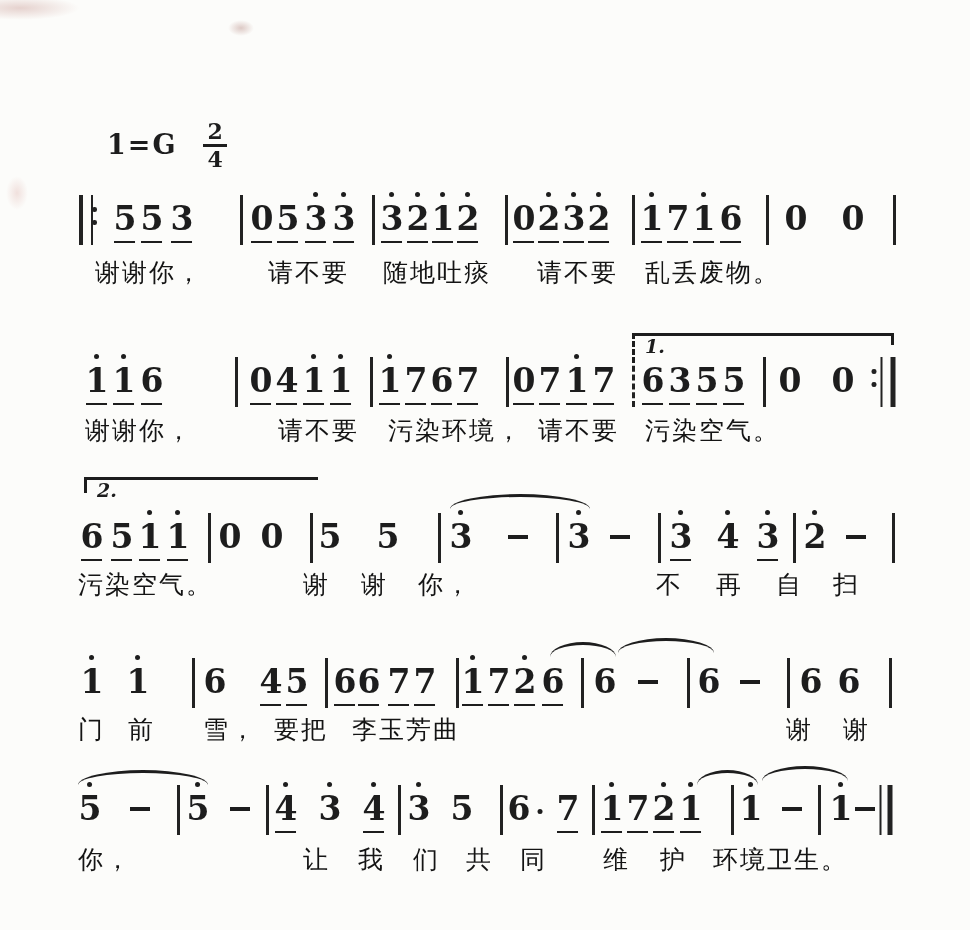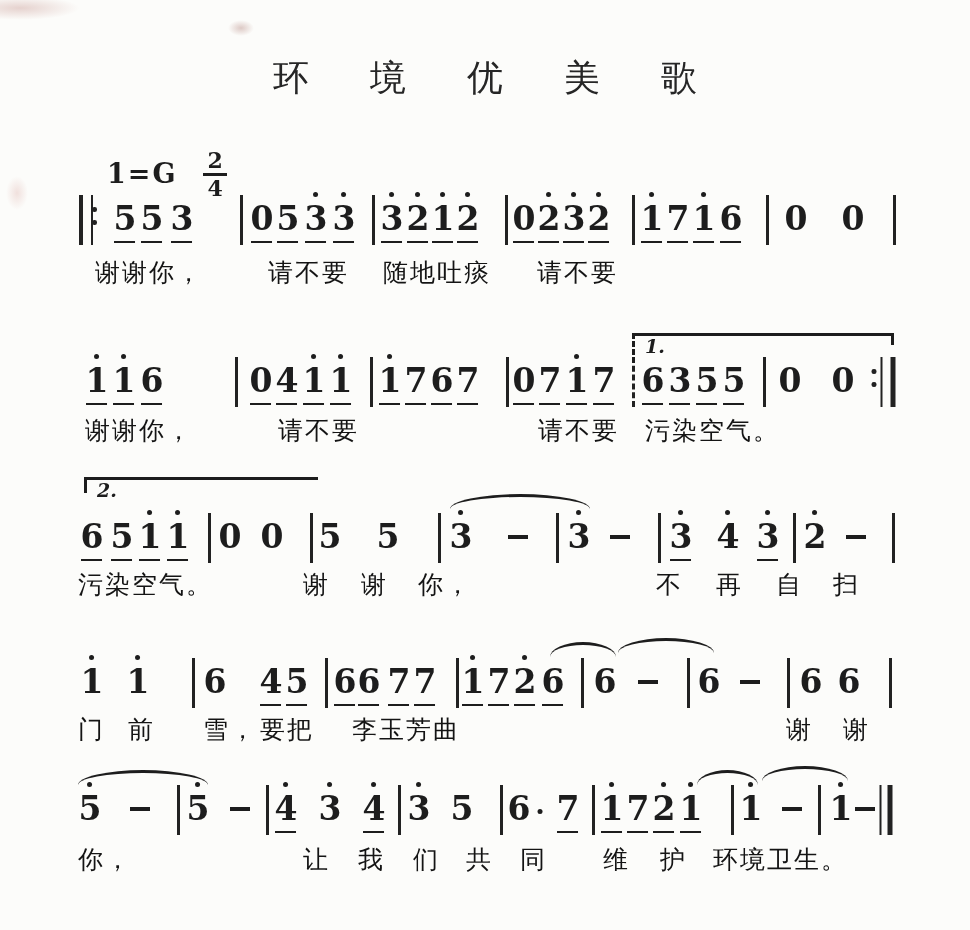--- a/index.html
+++ b/index.html
@@ -1,20 +1,20 @@
 <!DOCTYPE html>
 <html><head>
 <meta charset="utf-8">
 <style>
   html,body{margin:0;padding:0;background:#e8e8e6;}
   #sheet{position:relative;width:970px;height:930px;background:#fcfcfa;overflow:hidden;
          font-family:"Liberation Serif",serif;color:#1d1d1d;}
   .title{position:absolute;top:54px;left:0;width:100%;text-align:center;
          font-size:36px;letter-spacing:26px;text-indent:26px;color:#262626;}
-  .keysig{position:absolute;left:107px;top:124px;white-space:nowrap;margin-top:29px;}
+  .keysig{position:absolute;left:107px;top:124px;white-space:nowrap;}
   .key{font-family:"DejaVu Serif",serif;font-weight:700;font-size:27px;letter-spacing:2px;}
   .timesig{display:inline-block;vertical-align:middle;margin-left:26px;text-align:center;transform:translateY(-5px);}
   .tnum,.tden{display:block;font-family:"DejaVu Serif",serif;font-weight:700;font-size:22px;line-height:25px;}
   .tnum{border-bottom:3px solid #1d1d1d;padding:0 4px;}
   .credits{position:absolute;left:752px;top:112px;font-size:25px;line-height:33px;letter-spacing:2px;}
   .notes-row{position:absolute;left:0;width:970px;height:44px;}
   .lyrics-row{position:absolute;left:0;width:970px;height:32px;text-decoration:underline;}
   .lyric{position:absolute;top:0;font-size:25px;letter-spacing:2px;white-space:nowrap;color:#141414;}
   .note{position:absolute;top:0;transform:translateX(-50%);text-align:center;}
   .note b{font-family:"DejaVu Serif",serif;font-weight:700;font-size:33px;line-height:38px;font-style:normal;}
@@ -42,21 +42,20 @@
   .sm3{left:6px;top:176px;width:22px;height:34px;background:radial-gradient(ellipse at center,rgba(180,80,70,.16),transparent 70%);}
 </style>
 </head>
 <body>
 
 <div id="sheet">
   <div class="smudge sm1"></div>
   <div class="smudge sm2"></div>
   <div class="smudge sm3"></div>
 
-  <div class="title">环 境 优 美 歌</div>
 
   <div class="keysig">
     <span class="key">1=G</span><span class="timesig"><span class="tnum">2</span><span class="tden">4</span></span>
   </div>
 
 <div class="notes-row" style="top: 200px;">
       <span class="barg rb" style="left: 86px;"></span>
       <span class="note" style="left: 125px;"><b class="digit">5</b><i class="beam"></i></span>
       <span class="note" style="left: 152px;"><b class="digit">5</b><i class="beam"></i></span>
       <span class="note" style="left: 182px;"><b class="digit">3</b><i class="beam"></i></span>
@@ -83,20 +82,21 @@
       <span class="bar" style="left: 766px;"></span>
       <span class="note" style="left: 796px;"><b class="digit">0</b></span>
       <span class="note" style="left: 853px;"><b class="digit">0</b></span>
       <span class="bar" style="left: 893px;"></span>
     </div>
     <div class="lyrics-row" style="top: 256px;">
       <span class="lyric" style="left: 95px;">谢谢你，</span>
       <span class="lyric" style="left: 268px;">请不要</span>
       <span class="lyric" style="left: 383px;">随地吐痰</span>
       <span class="lyric" style="left: 537px;">请不要</span>
+      <span class="lyric" style="left: 645px;">乱丢废物。</span>
     </div>
     <div class="notes-row" style="top: 362px;">
       <span class="note" style="left: 97px;"><i class="oct"></i><b class="digit">1</b><i class="beam"></i></span>
       <span class="note" style="left: 124px;"><i class="oct"></i><b class="digit">1</b><i class="beam"></i></span>
       <span class="note" style="left: 152px;"><b class="digit">6</b><i class="beam"></i></span>
       <span class="bar" style="left: 235px;"></span>
       <span class="note" style="left: 261px;"><b class="digit">0</b><i class="beam"></i></span>
       <span class="note" style="left: 287px;"><b class="digit">4</b><i class="beam"></i></span>
       <span class="note" style="left: 314px;"><i class="oct"></i><b class="digit">1</b><i class="beam"></i></span>
       <span class="note" style="left: 341px;"><i class="oct"></i><b class="digit">1</b><i class="beam"></i></span>
@@ -120,20 +120,21 @@
       <span class="note" style="left: 843px;"><b class="digit">0</b></span>
       <span class="barg re" style="left: 888px;"></span>
     </div>
     <div class="volta-line" style="left: 632px; top: 333px; width: 261px;"></div>
     <div class="volta-dash" style="left: 632px; top: 333px; height: 30px;"></div>
     <div class="volta-tick" style="left: 891px; top: 333px; height: 12px;"></div>
     <div class="volta-label" style="left: 645px; top: 335px;">1.</div>
     <div class="lyrics-row" style="top: 414px;">
       <span class="lyric" style="left: 85px;">谢谢你，</span>
       <span class="lyric" style="left: 278px;">请不要</span>
+      <span class="lyric" style="left: 388px;">污染环境，</span>
       <span class="lyric" style="left: 538px;">请不要</span>
       <span class="lyric" style="left: 645px;">污染空气。</span>
     </div>
     <div class="notes-row" style="top: 518px;">
       <span class="note" style="left: 92px;"><b class="digit">6</b><i class="beam"></i></span>
       <span class="note" style="left: 122px;"><b class="digit">5</b><i class="beam"></i></span>
       <span class="note" style="left: 150px;"><i class="oct"></i><b class="digit">1</b><i class="beam"></i></span>
       <span class="note" style="left: 178px;"><i class="oct"></i><b class="digit">1</b><i class="beam"></i></span>
       <span class="bar" style="left: 208px;"></span>
       <span class="note" style="left: 230px;"><b class="digit">0</b></span>
@@ -197,21 +198,21 @@
       <span class="note" style="left: 811px;"><b class="digit">6</b></span>
       <span class="note" style="left: 849px;"><b class="digit">6</b></span>
       <span class="bar" style="left: 889px;"></span>
     </div>
     <div class="slur" style="left: 550px; top: 642px; width: 66px;"></div>
     <div class="slur" style="left: 618px; top: 638px; width: 96px;"></div>
     <div class="lyrics-row" style="top: 713px;">
       <span class="lyric" style="left: 78px;">门</span>
       <span class="lyric" style="left: 128px;">前</span>
       <span class="lyric" style="left: 203px;">雪，</span>
-      <span class="lyric" style="left: 260px;">要把</span>
+      <span class="lyric" style="left: 274px;">要把</span>
       <span class="lyric" style="left: 352px;">李玉芳曲</span>
       <span class="lyric" style="left: 786px;">谢</span>
       <span class="lyric" style="left: 843px;">谢</span>
     </div>
     <div class="notes-row" style="top: 790px;">
       <span class="note" style="left: 90px;"><i class="oct"></i><b class="digit">5</b></span>
       <span class="ndash" style="left: 140px;"></span>
       <span class="bar" style="left: 177px;"></span>
       <span class="note" style="left: 198px;"><i class="oct"></i><b class="digit">5</b></span>
       <span class="ndash" style="left: 240px;"></span>

